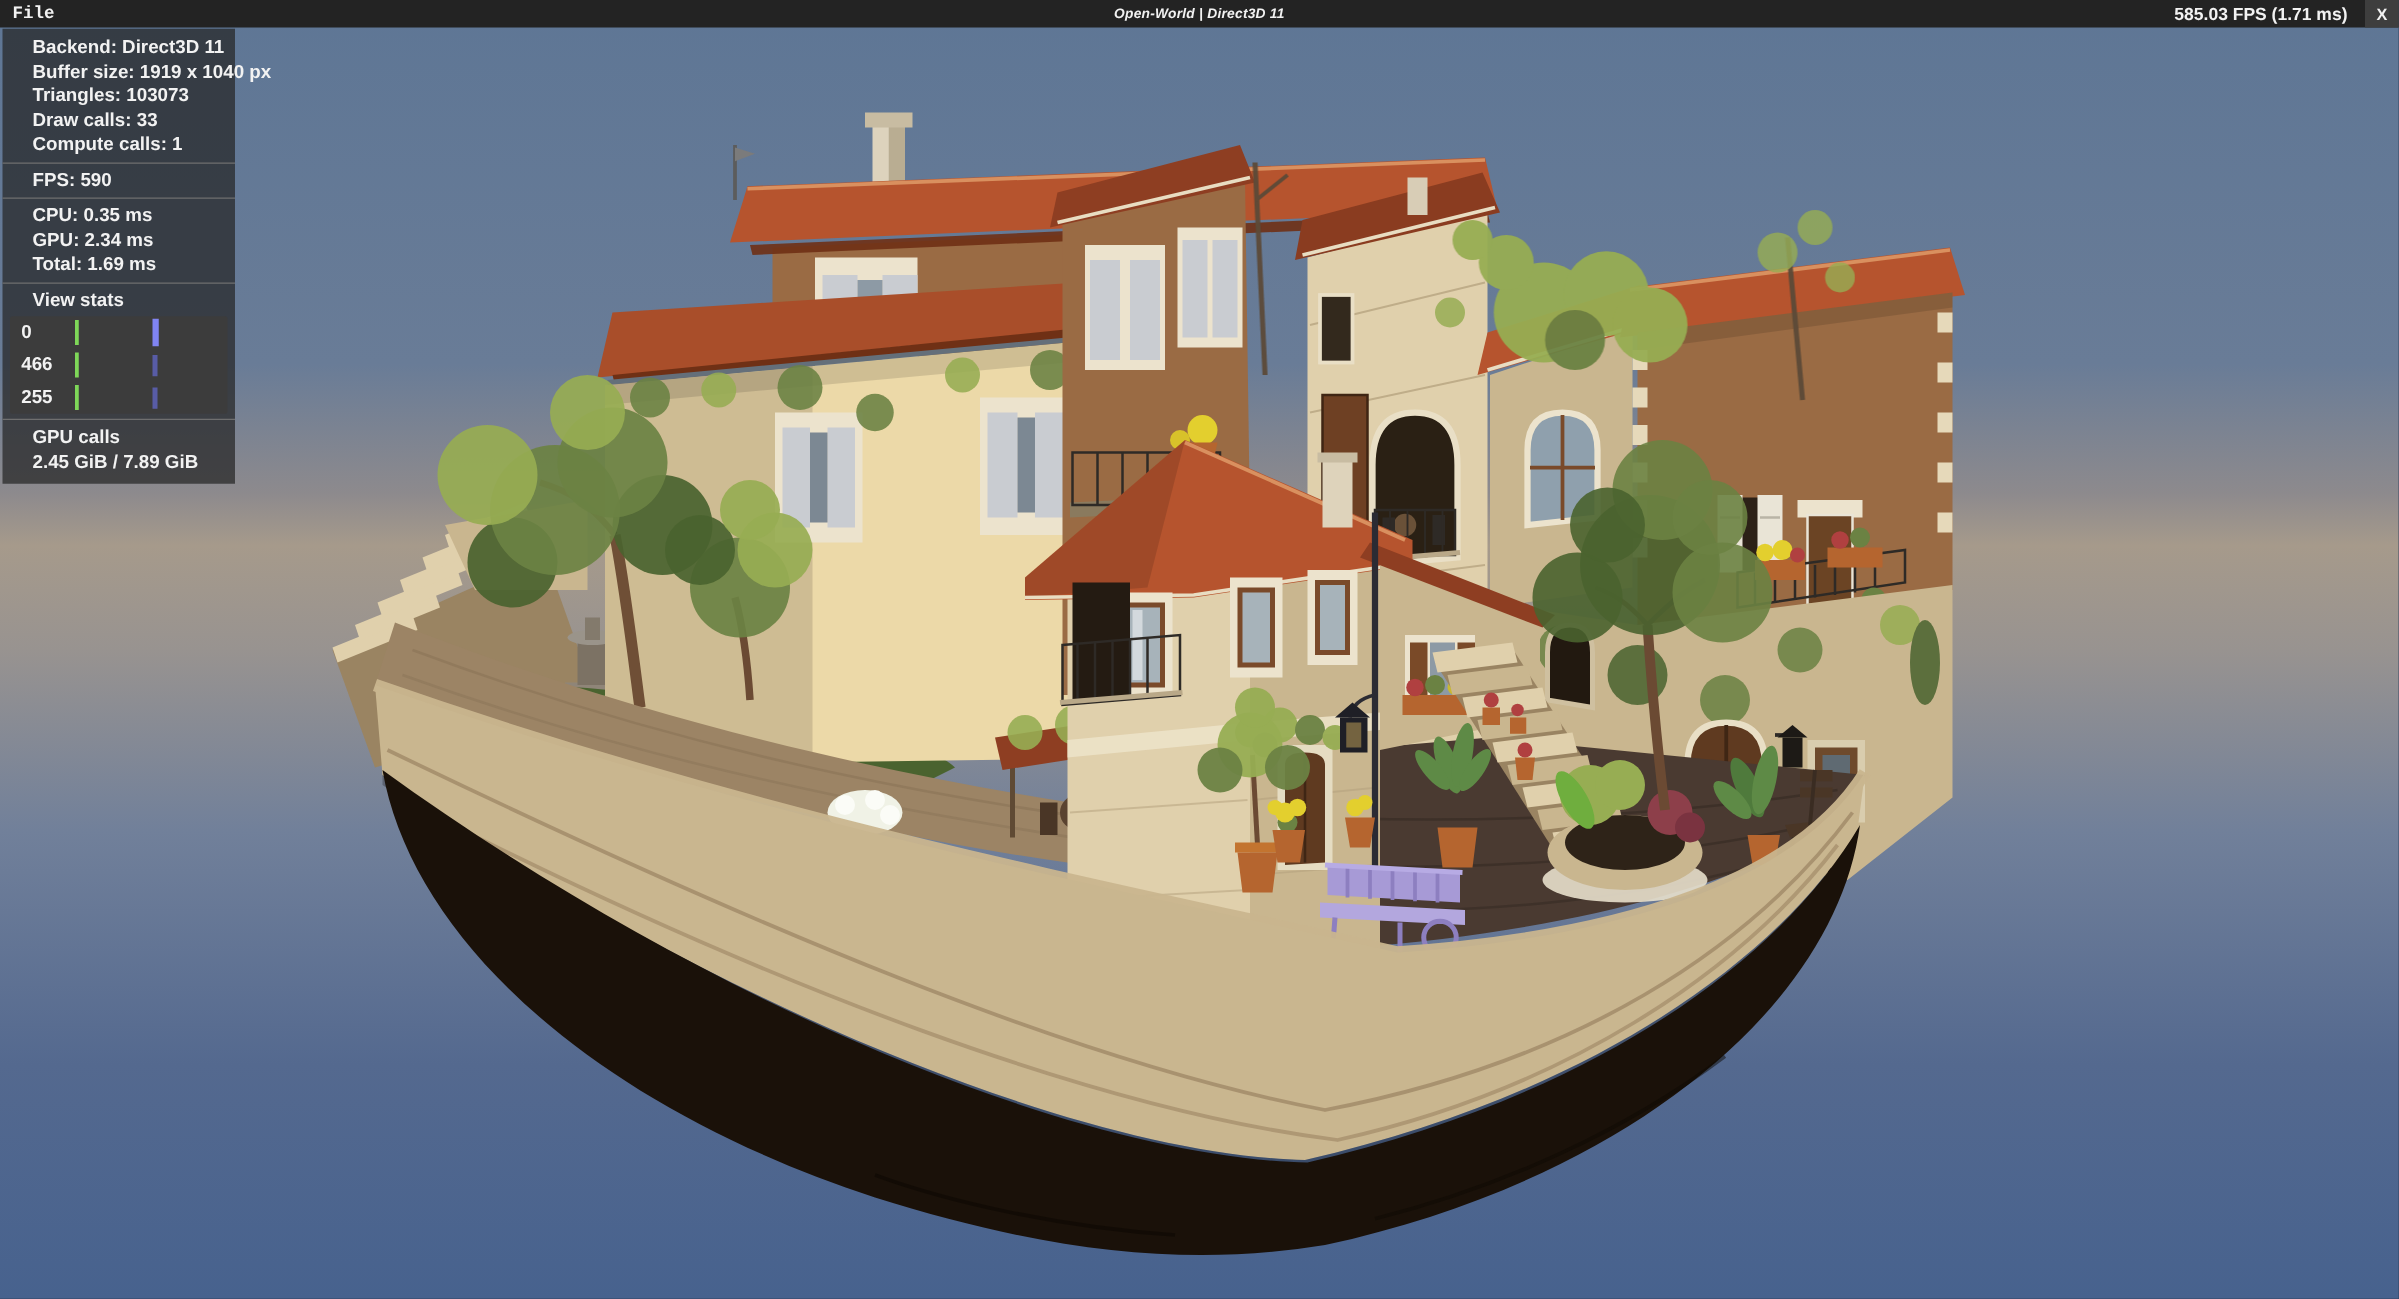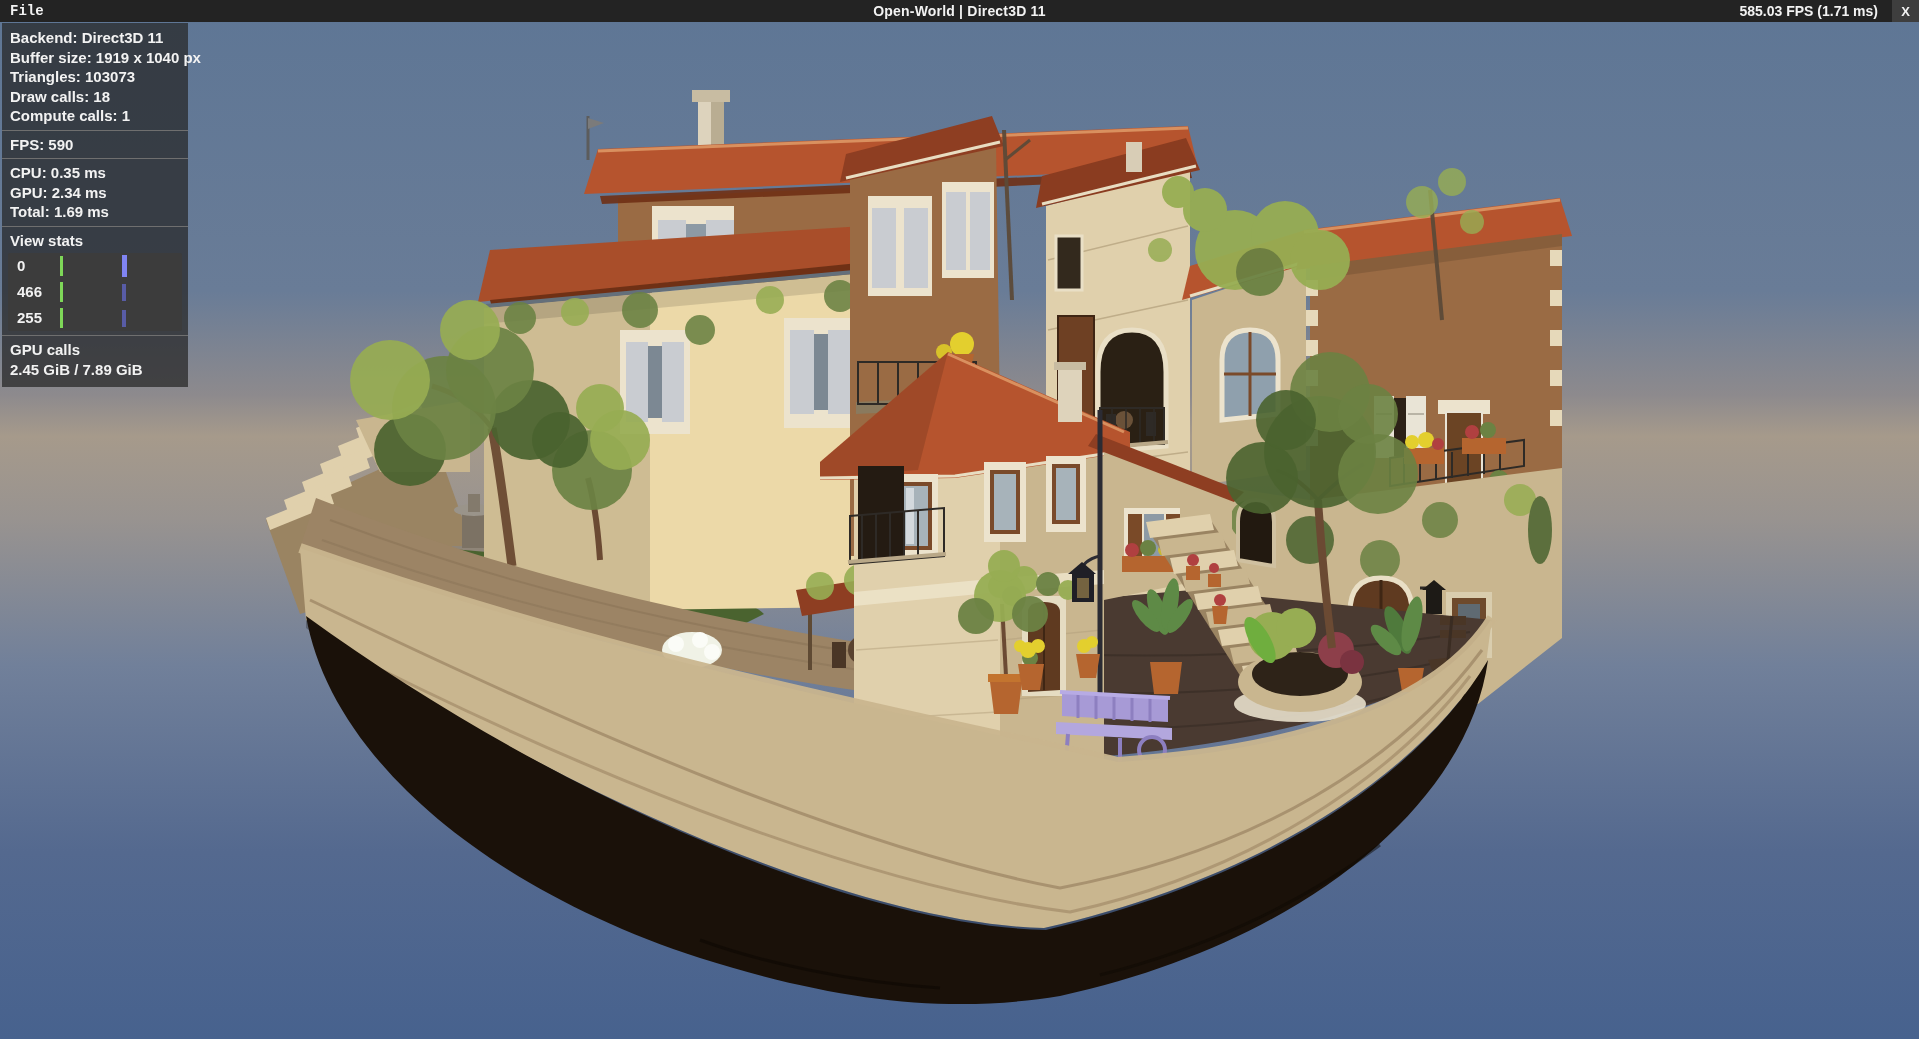--- a/index.html
+++ b/index.html
@@ -25,37 +25,37 @@
 
   
   .menubar{
     position:absolute;top:0;left:0;right:0;height:22px;
     background:var(--bar-bg);color:var(--bar-text);
     display:flex;align-items:center;z-index:5;font-size:14px;font-weight:700;
   }
   .menubar .menu-item{padding:0 14px 0 10px;height:100%;display:flex;align-items:center;cursor:default;font-family:Liberation Mono, monospace;}
   .menubar .win-title{
     position:absolute;left:0;right:0;text-align:center;pointer-events:none;
-    font-size:14px;font-weight:700;letter-spacing:.2px;
+    font-size:11px;font-weight:700;letter-spacing:.2px;font-style:italic;
   }
   .menubar .right{margin-left:auto;display:flex;align-items:center;height:100%;z-index:1;}
   .menubar .fps{font-size:14px;font-weight:700;margin-right:14px;padding-left:21px;}
   .menubar .close-btn{
     width:27px;height:100%;background:var(--close-bg);
     display:flex;align-items:center;justify-content:center;
     font-size:13px;font-weight:700;cursor:pointer;
   }
   
   .stats{
     position:absolute;top:23px;left:2px;width:186px;z-index:6;
     background:var(--panel-bg);color:var(--panel-text);
     font-size:15px;font-weight:700;line-height:19.5px;
     padding:5px 0 8px 0;
   }
-  .stats .line{padding-left:8px;white-space:nowrap;}
+  .stats .line{padding-left:24px;white-space:nowrap;}
   .stats .sep{border-top:1px solid var(--separator);margin:4px 0;}
   .histo{
     margin:3px 6px 4px 6px;height:78px;background:var(--histo-bg);
     border-radius:2px;position:relative;overflow:hidden;
   }
   .hrow{position:relative;height:26px;display:flex;align-items:center;}
   .hlab{padding-left:9px;font-size:15px;font-weight:700;}
   .tick{position:absolute;top:3px;height:20px;display:block;}
   .tick-green{width:3px;background:var(--tick-green);}
   .tick-purple{width:4px;top:5px;height:17px;background:var(--tick-purple);}
@@ -580,21 +580,21 @@
     <div class="right">
       <span class="fps">585.03 FPS (1.71 ms)</span>
       <div class="close-btn">X</div>
     </div>
   </div>
 
   <div class="stats">
     <div class="line">Backend: Direct3D 11</div>
     <div class="line">Buffer size: 1919 x 1040 px</div>
     <div class="line">Triangles: 103073</div>
-    <div class="line">Draw calls: 18</div>
+    <div class="line">Draw calls: 33</div>
     <div class="line">Compute calls: 1</div>
     <div class="sep"></div>
     <div class="line">FPS: 590</div>
     <div class="sep"></div>
     <div class="line">CPU: 0.35 ms</div>
     <div class="line">GPU: 2.34 ms</div>
     <div class="line">Total: 1.69 ms</div>
     <div class="sep"></div>
     <div class="line">View stats</div>
     <div class="histo">

